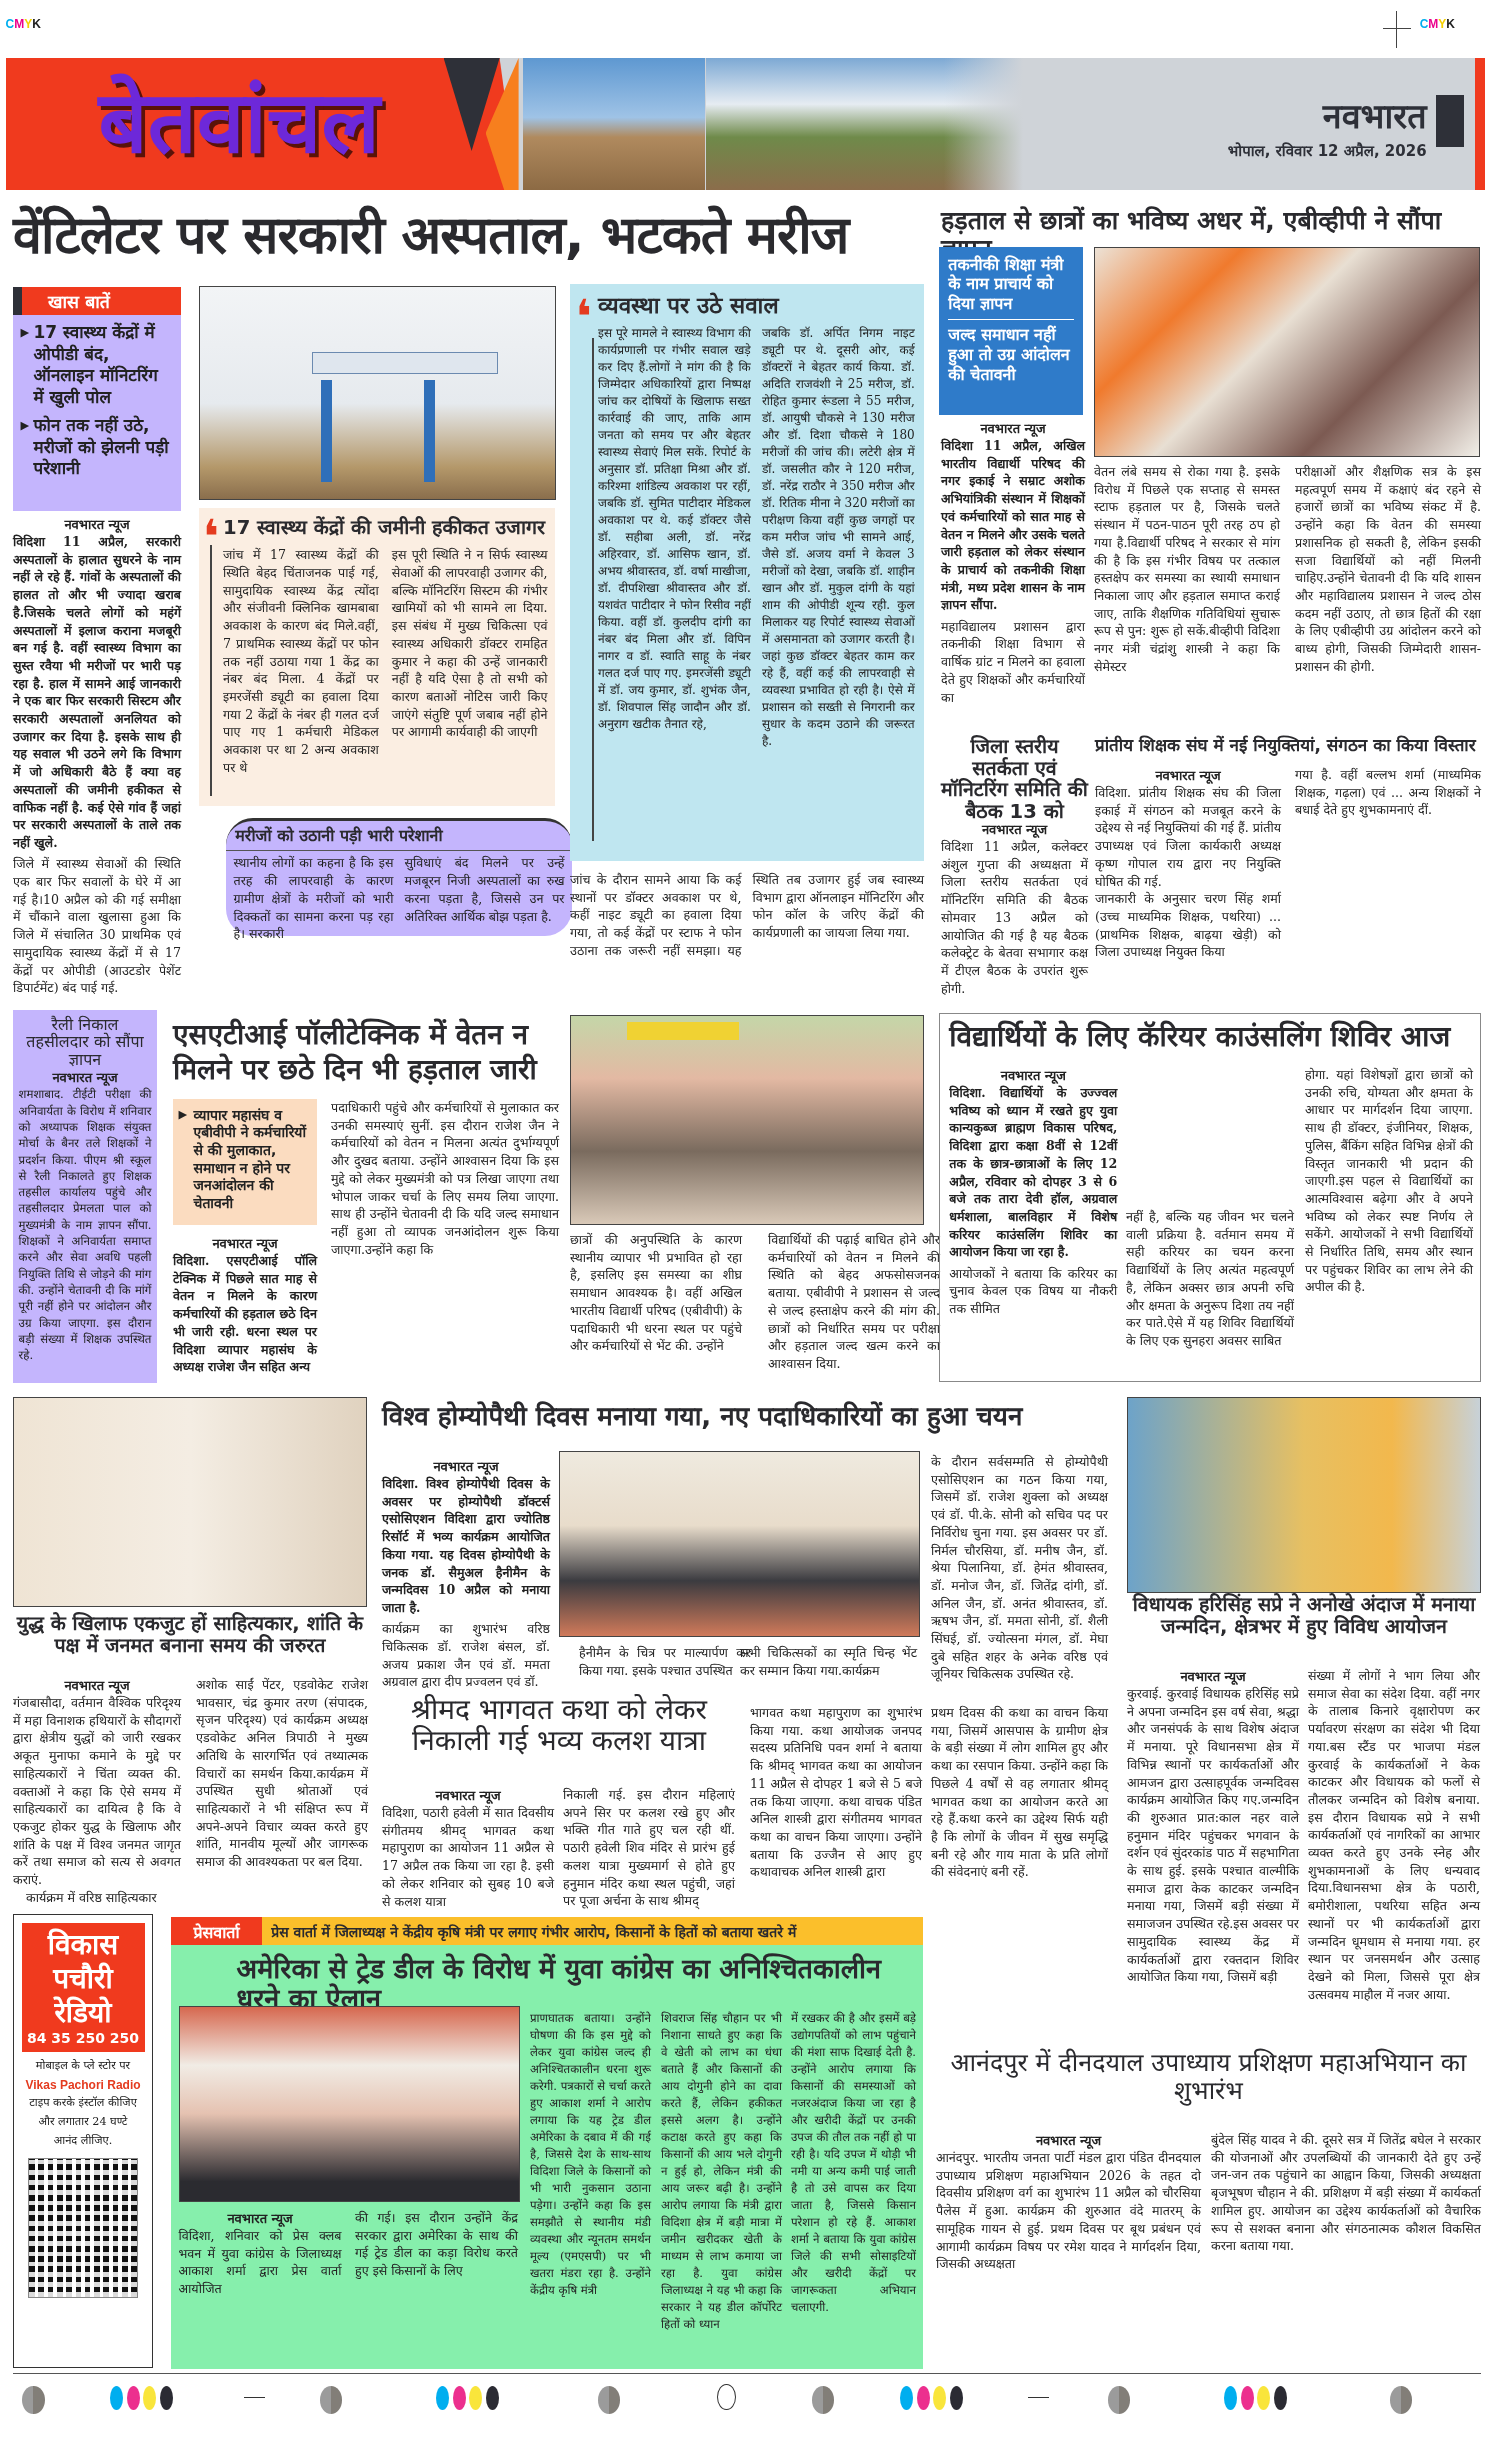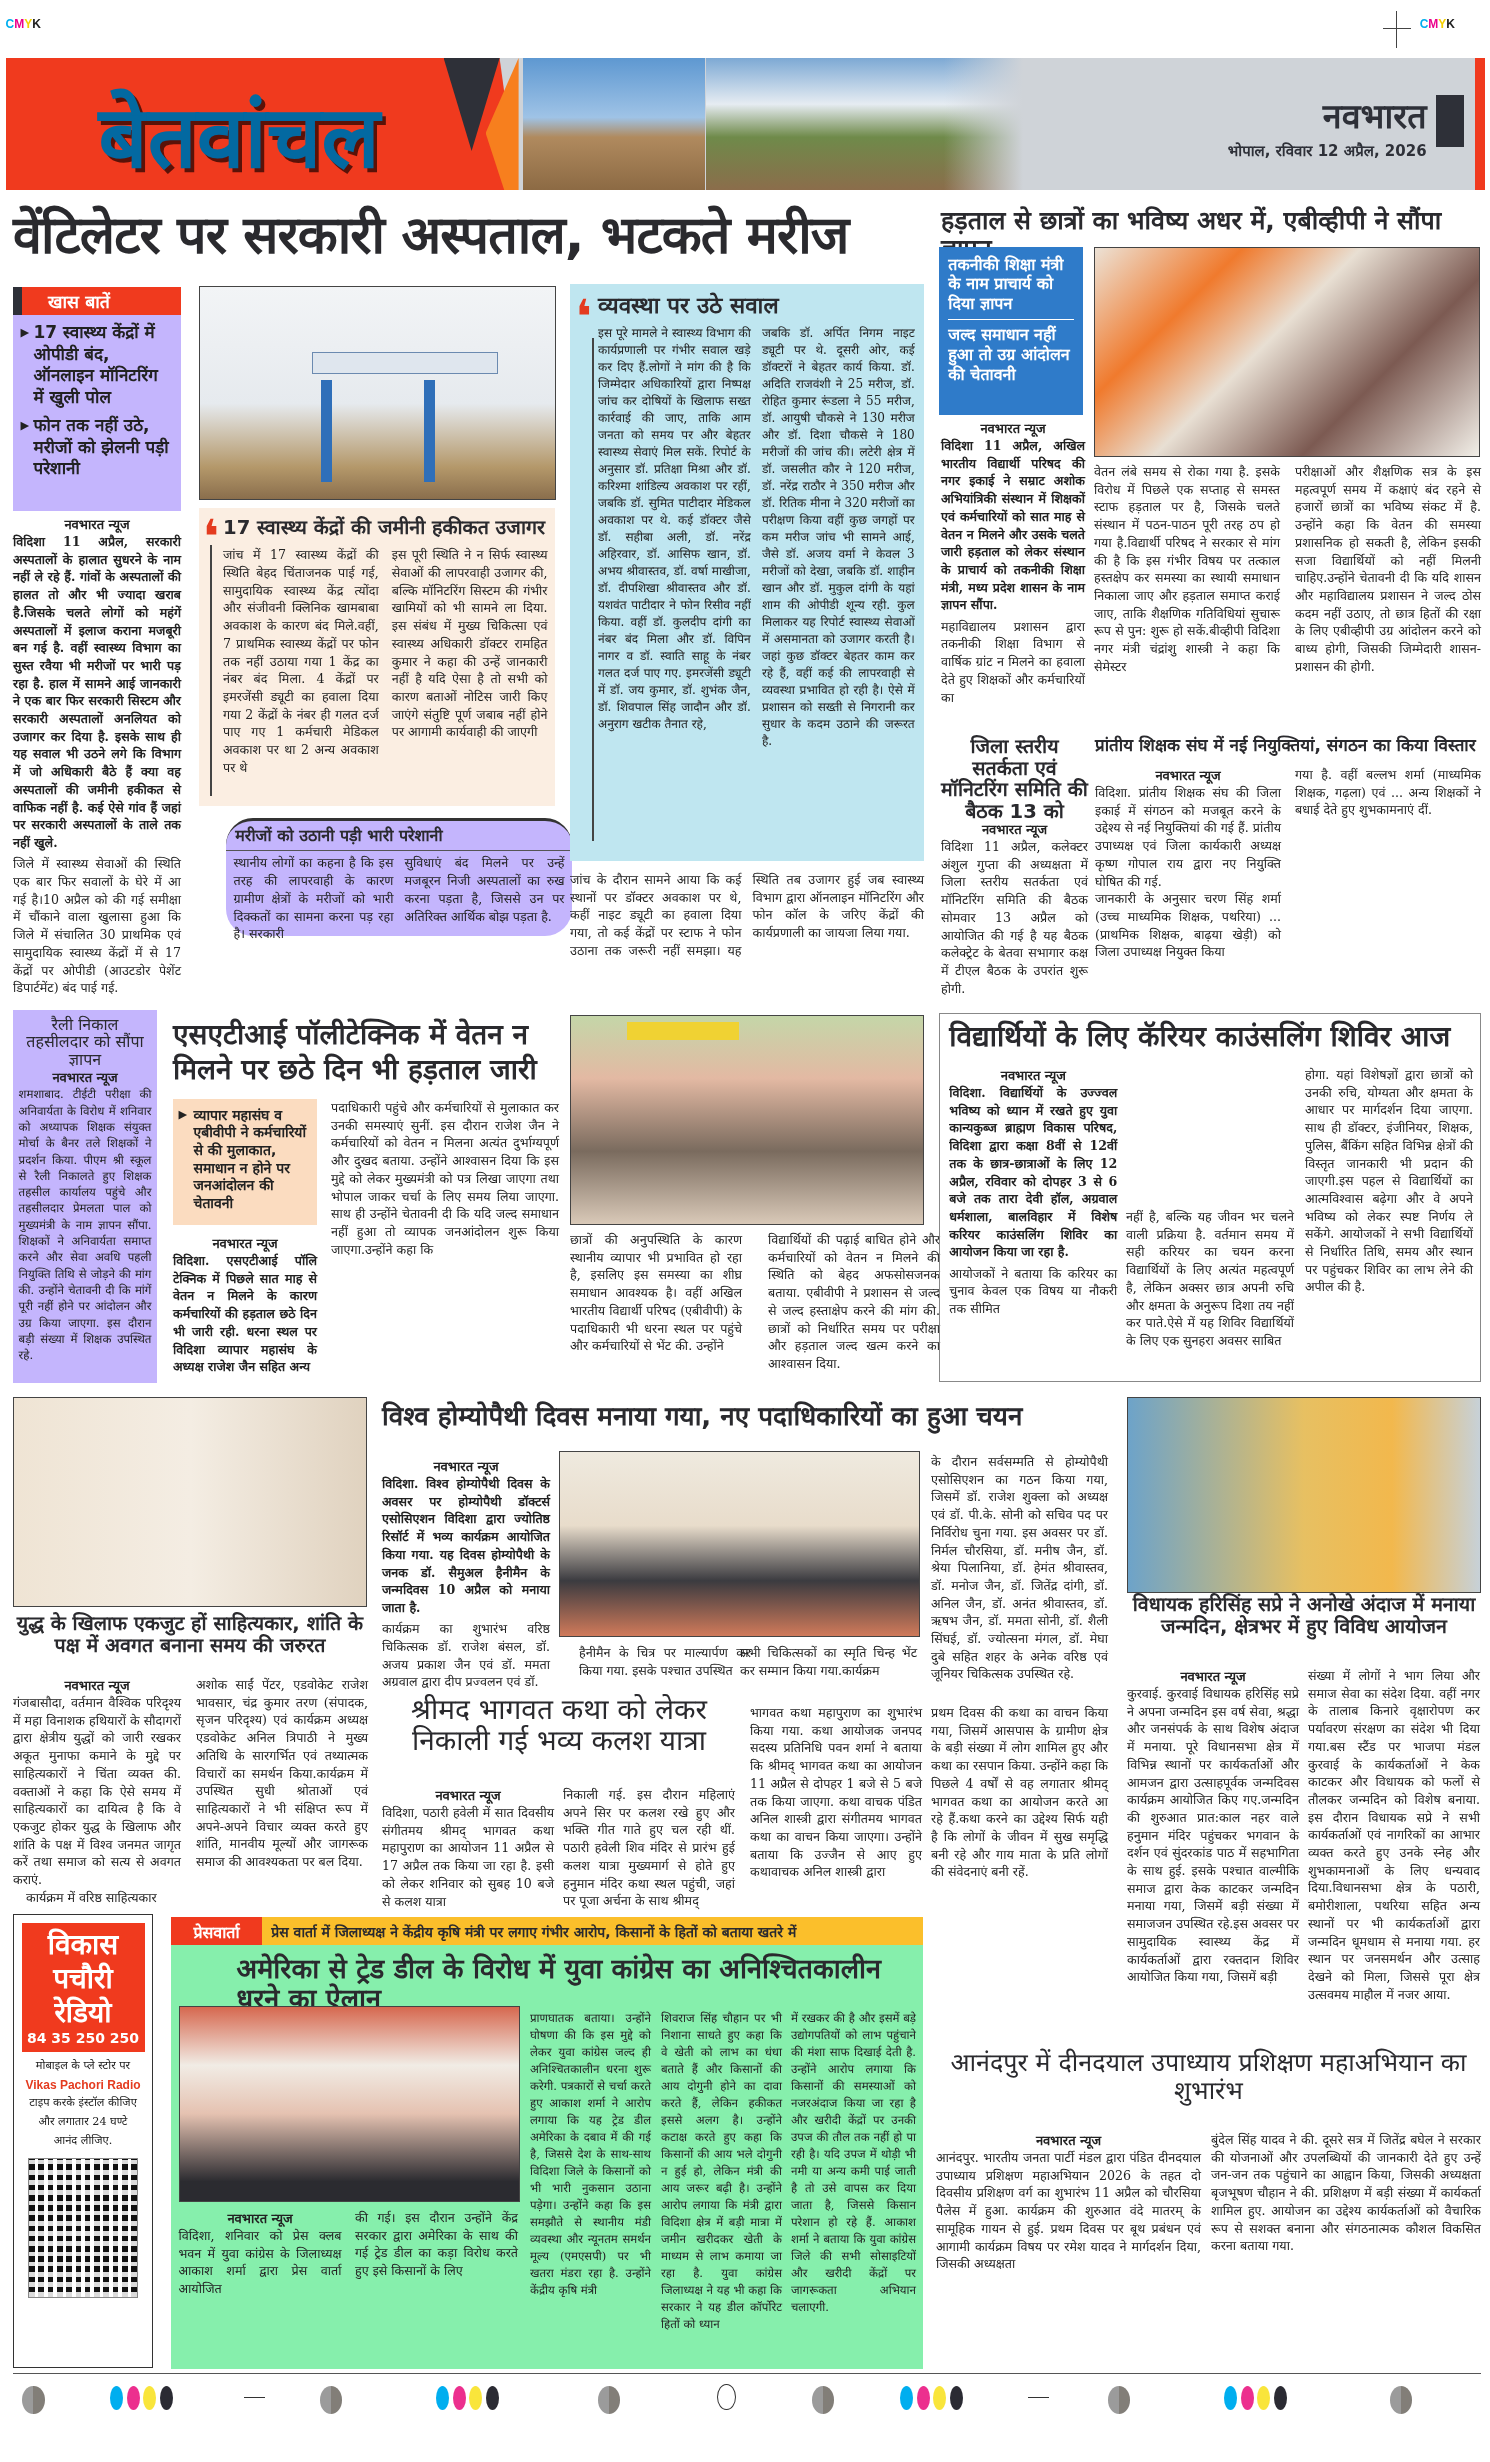--- a/index.html
+++ b/index.html
@@ -4,21 +4,21 @@
 <style>
   * { box-sizing: border-box; margin: 0; padding: 0; }
   body { width: 1490px; height: 2462px; background: #fff; font-family: "DejaVu Sans", sans-serif; color: #222; position: relative; overflow: hidden; }
   .abs { position: absolute; }
   .cmyk { font: bold 12px "Liberation Sans", sans-serif; letter-spacing: 0; }
   .cmyk .c { color: #00aeef; } .cmyk .m { color: #ec008c; } .cmyk .y { color: #f5d000; } .cmyk .k { color: #222; }
   .masthead { left: 5.6px; top: 58px; width: 1479px; height: 132px; background: #cfd3d8; overflow: hidden; }
   .mast-red { position: absolute; left: 0; top: 0; width: 512px; height: 132px; background: #f03a1e; clip-path: polygon(0 0, 494px 0, 512px 132px, 0 132px); }
   .mast-dark { position: absolute; left: 438px; top: 0; width: 56px; height: 132px; background: #2e3038; clip-path: polygon(0 0, 56px 0, 28px 93px); }
   .mast-orange { position: absolute; left: 480px; top: 0; width: 33px; height: 132px; background: #f77f1e; clip-path: polygon(33px 0, 33px 132px, 18.6px 132px, 0 75px); }
-  .mast-title { position: absolute; left: 93px; top: 17px; font: bold 86px "DejaVu Sans", sans-serif; color: #0369a1; text-shadow: 3.7px 3.7px 0 #5a1208; }
+  .mast-title { position: absolute; left: 93px; top: 2px; font: bold 86px "DejaVu Sans", sans-serif; color: #6d28d9; text-shadow: 3.7px 3.7px 0 #5a1208; }
   .mast-photo1 { position: absolute; left: 517px; top: 0; width: 182px; height: 132px; background: linear-gradient(#5e98d1 0%, #9fc3e6 45%, #b08a5e 60%, #8c6a44 100%); }
   .mast-photo2 { position: absolute; left: 700px; top: 0; width: 317px; height: 132px; background: linear-gradient(90deg, rgba(207,211,216,0) 75%, #cfd3d8 100%), linear-gradient(#7da9d4 0%, #e6ecf2 35%, #6f8a4a 60%, #8b6d4b 100%); }
   .brand-block { position: absolute; right: 20.5px; top: 37px; width: 28px; height: 52px; background: #2e3038; }
   .brand-name { position: absolute; right: 58px; top: 34px; font: bold 34px "DejaVu Sans", sans-serif; color: #2e3038; }
   .brand-date { position: absolute; right: 58px; top: 82px; font: bold 15px "DejaVu Sans", sans-serif; color: #2e3038; }
   .mast-redbar { position: absolute; right: 0; top: 0; width: 9.3px; height: 132px; background: #f03a1e; }
   .headline { font-family: "DejaVu Sans", sans-serif; font-weight: bold; color: #2a2a2e; line-height: 1.1; }
   .body-text { font-family: "DejaVu Serif", serif; font-size: 12.6px; line-height: 17.7px; color: #222; text-align: justify; }
   .byline { font-weight: bold; text-align: center; font-size: 13px; }
   .photo { background: #b9a99a; border: 1.9px solid #444; overflow: hidden; }
@@ -165,21 +165,21 @@
   <div class="col" style="left:9.3px;top:52px;width:168px;">
     <div class="byline">नवभारत न्यूज</div>
     <div class="body-text" style="font-weight:bold;">विदिशा. विद्यार्थियों के उज्ज्वल भविष्य को ध्यान में रखते हुए युवा कान्यकुब्ज ब्राह्मण विकास परिषद, विदिशा द्वारा कक्षा 8वीं से 12वीं तक के छात्र-छात्राओं के लिए 12 अप्रैल, रविवार को दोपहर 3 से 6 बजे तक तारा देवी हॉल, अग्रवाल धर्मशाला, बालविहार में विशेष करियर काउंसलिंग शिविर का आयोजन किया जा रहा है.</div>
     <div class="body-text" style="margin-top:3.7px;">आयोजकों ने बताया कि करियर का चुनाव केवल एक विषय या नौकरी तक सीमित</div>
   </div>
   <div class="col body-text" style="left:186px;top:194px;width:168px;">नहीं है, बल्कि यह जीवन भर चलने वाली प्रक्रिया है. वर्तमान समय में सही करियर का चयन करना विद्यार्थियों के लिए अत्यंत महत्वपूर्ण है, लेकिन अक्सर छात्र अपनी रुचि और क्षमता के अनुरूप दिशा तय नहीं कर पाते.ऐसे में यह शिविर विद्यार्थियों के लिए एक सुनहरा अवसर साबित</div>
   <div class="col body-text" style="left:365px;top:52px;width:168px;">होगा. यहां विशेषज्ञों द्वारा छात्रों को उनकी रुचि, योग्यता और क्षमता के आधार पर मार्गदर्शन दिया जाएगा. साथ ही डॉक्टर, इंजीनियर, शिक्षक, पुलिस, बैंकिंग सहित विभिन्न क्षेत्रों की विस्तृत जानकारी भी प्रदान की जाएगी.इस पहल से विद्यार्थियों का आत्मविश्वास बढ़ेगा और वे अपने भविष्य को लेकर स्पष्ट निर्णय ले सकेंगे. आयोजकों ने सभी विद्यार्थियों से निर्धारित तिथि, समय और स्थान पर पहुंचकर शिविर का लाभ लेने की अपील की है.</div>
 </div>
 
 <div class="abs photo" style="left:13px;top:1397px;width:354px;height:210px;background:linear-gradient(90deg,#efe4d4 0%,#f4ede3 50%,#e0d2bf 100%);"></div>
-<div class="abs headline" style="left:13px;top:1613px;width:354px;font-size:19.6px;text-align:center;">युद्ध के खिलाफ एकजुट हों साहित्यकार, शांति के पक्ष में अवगत बनाना समय की जरुरत</div>
+<div class="abs headline" style="left:13px;top:1613px;width:354px;font-size:19.6px;text-align:center;">युद्ध के खिलाफ एकजुट हों साहित्यकार, शांति के पक्ष में जनमत बनाना समय की जरुरत</div>
 <div class="col" style="left:13px;top:1676px;width:168px;">
   <div class="byline">नवभारत न्यूज</div>
   <div class="body-text">गंजबासौदा, वर्तमान वैश्विक परिदृश्य में महा विनाशक हथियारों के सौदागरों द्वारा क्षेत्रीय युद्धों को जारी रखकर अकूत मुनाफा कमाने के मुद्दे पर साहित्यकारों ने चिंता व्यक्त की. वक्ताओं ने कहा कि ऐसे समय में साहित्यकारों का दायित्व है कि वे एकजुट होकर युद्ध के खिलाफ और शांति के पक्ष में विश्व जनमत जागृत करें तथा समाज को सत्य से अवगत कराएं.</div>
   <div class="body-text" style="text-indent:13px;">कार्यक्रम में वरिष्ठ साहित्यकार</div>
 </div>
 <div class="col body-text" style="left:196px;top:1676px;width:172px;">अशोक साईं पेंटर, एडवोकेट राजेश भावसार, चंद्र कुमार तरण (संपादक, सृजन परिदृश्य) एवं कार्यक्रम अध्यक्ष एडवोकेट अनिल त्रिपाठी ने मुख्य अतिथि के सारगर्भित एवं तथ्यात्मक विचारों का समर्थन किया.कार्यक्रम में उपस्थित सुधी श्रोताओं एवं साहित्यकारों ने भी संक्षिप्त रूप में अपने-अपने विचार व्यक्त करते हुए शांति, मानवीय मूल्यों और जागरूक समाज की आवश्यकता पर बल दिया.</div>
 
 <div class="abs headline" style="left:382px;top:1402px;width:726px;font-size:26px;">विश्व होम्योपैथी दिवस मनाया गया, नए पदाधिकारियों का हुआ चयन</div>
 <div class="col" style="left:382px;top:1457px;width:168px;">
   <div class="byline">नवभारत न्यूज</div>

